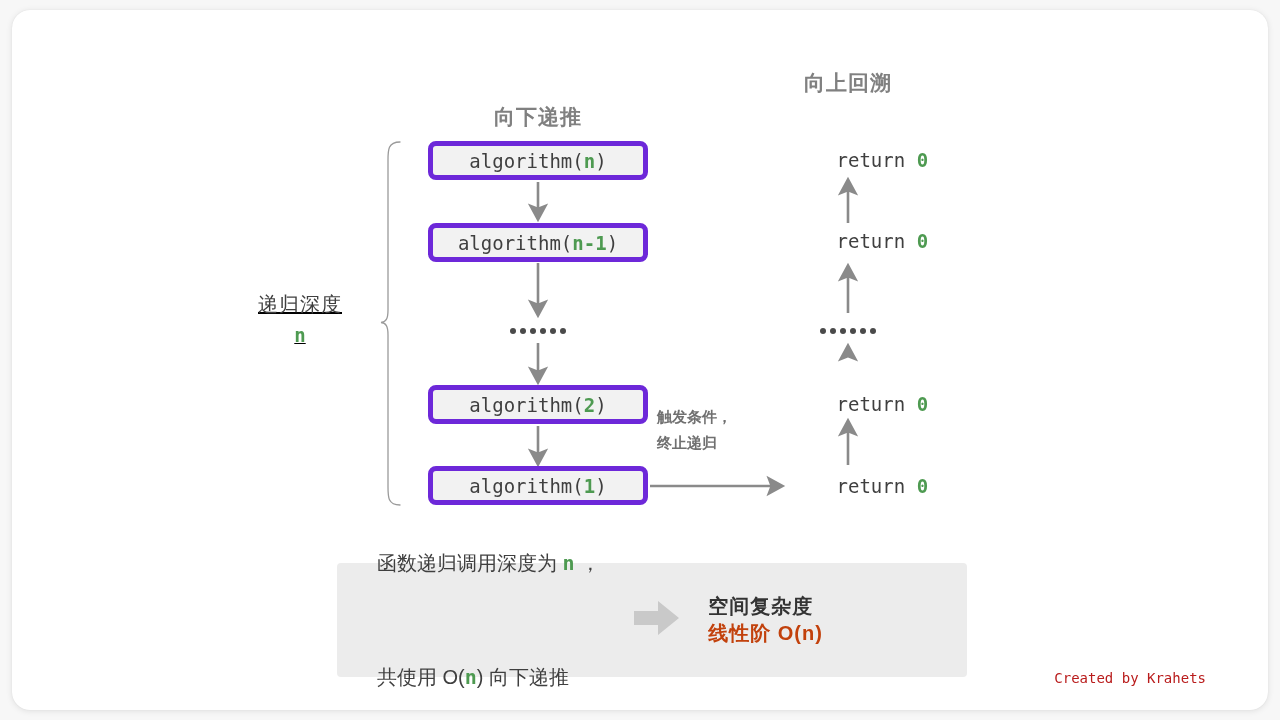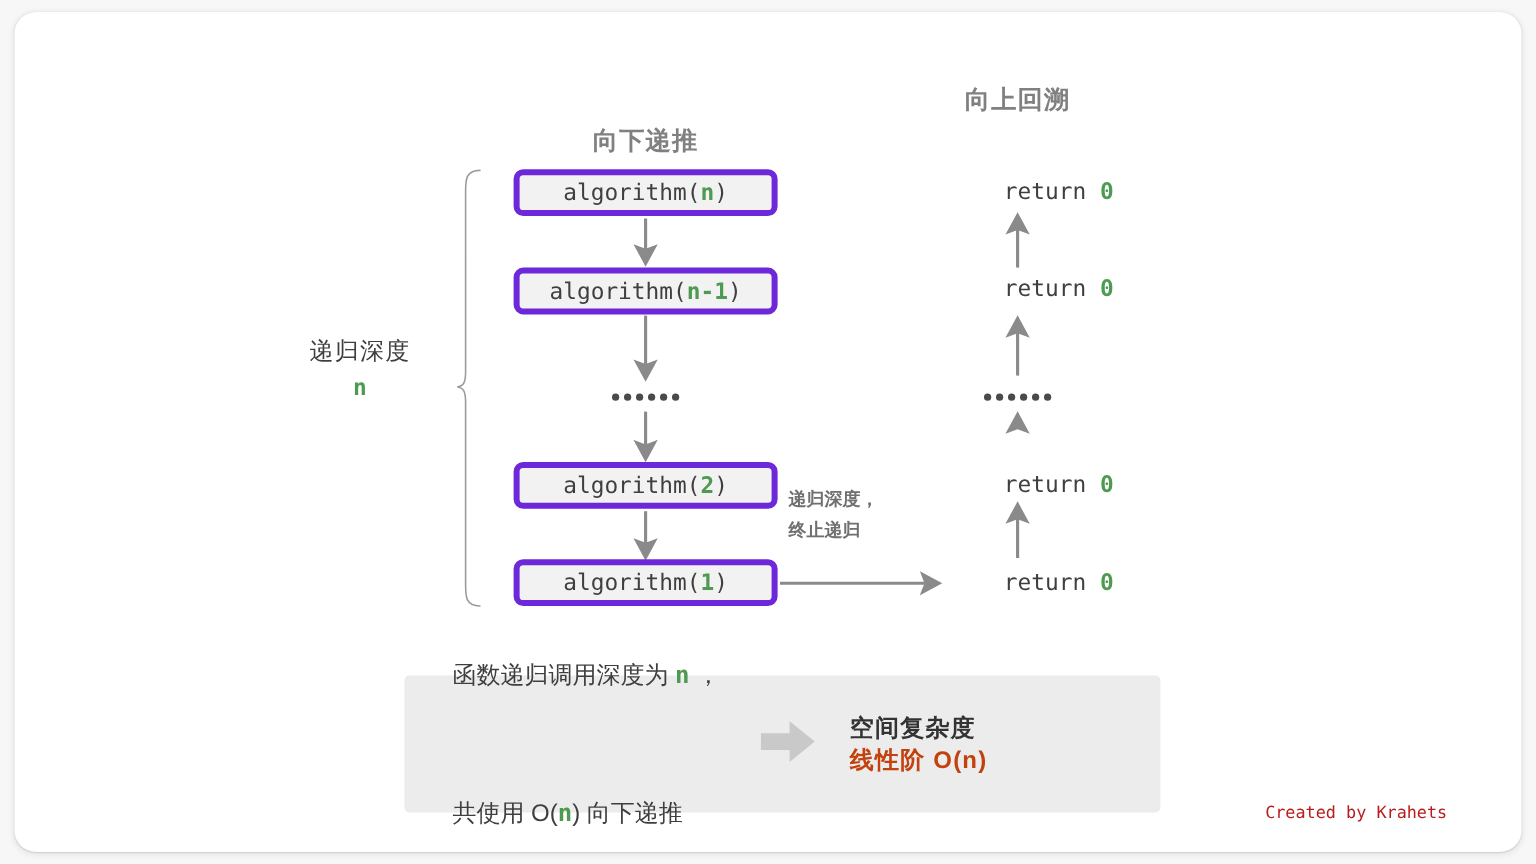--- a/index.html
+++ b/index.html
@@ -91,24 +91,25 @@
     left: 0; top: 0;
     width: 1280px;
     height: 720px;
     pointer-events: none;
   }
 
   
   #depth-label {
     position: absolute;
     left: 288px;
-    top: 269px;
+    top: 281px;
     transform: translateX(-50%);
     text-align: center;
     white-space: nowrap;
+    text-decoration: underline;
   }
   #depth-label .t1 {
     display: block;
     font-size: 20px;
     color: #3f3f3f;
     letter-spacing: 1px;
   }
   #depth-label .t2 {
     display: block;
     margin-top: 6px;
@@ -279,21 +280,21 @@
     <div class="ret" style="top:476px">
       <span>return </span><span class="zero">0</span>
     </div>
 
     <div id="depth-label">
       <span class="t1">递归深度</span>
       <span class="t2">n</span>
     </div>
 
     <div id="trigger-label">
-      <div>递归深度，</div>
+      <div>触发条件，</div>
       <div>终止递归</div>
     </div>
 
     <div id="summary">
       <div id="summary-left">
         <div><span>函数递归调用深度为 </span><span class="g">n</span><span> ，</span></div>
         <div><span>共使用 O(</span><span class="g">n</span><span>) 向下递推</span></div>
       </div>
 
       <div id="summary-arrow">

